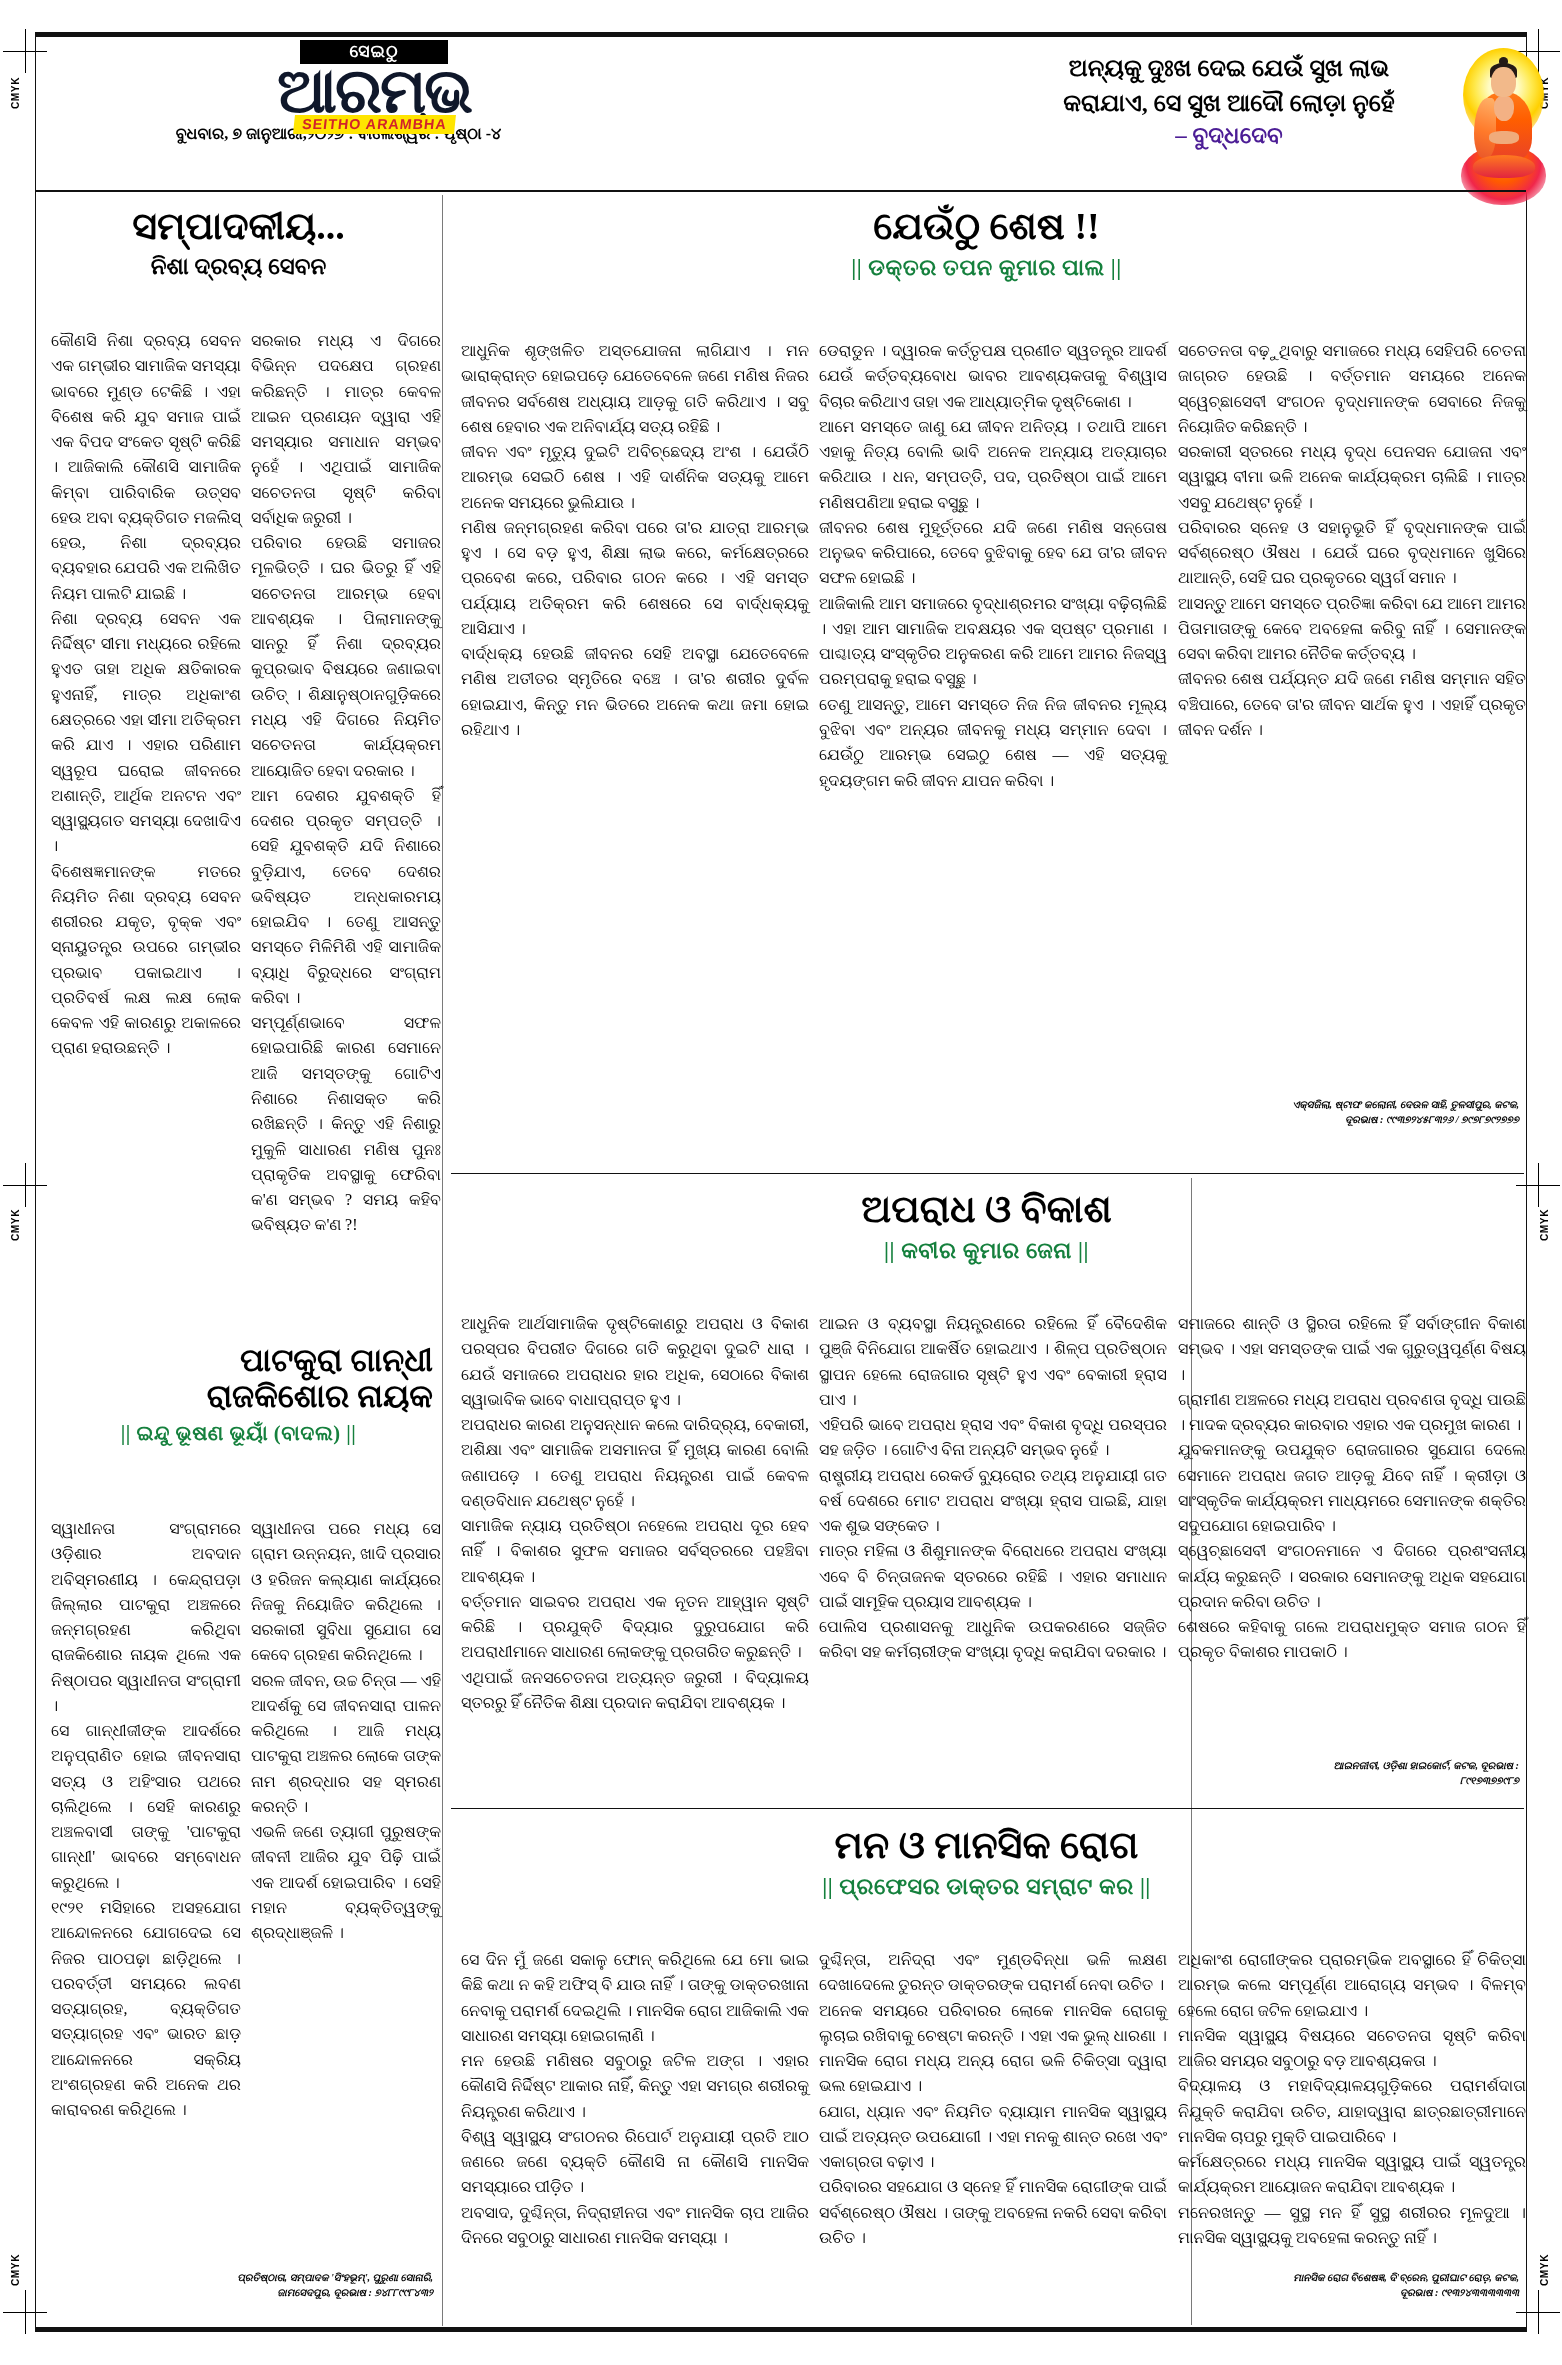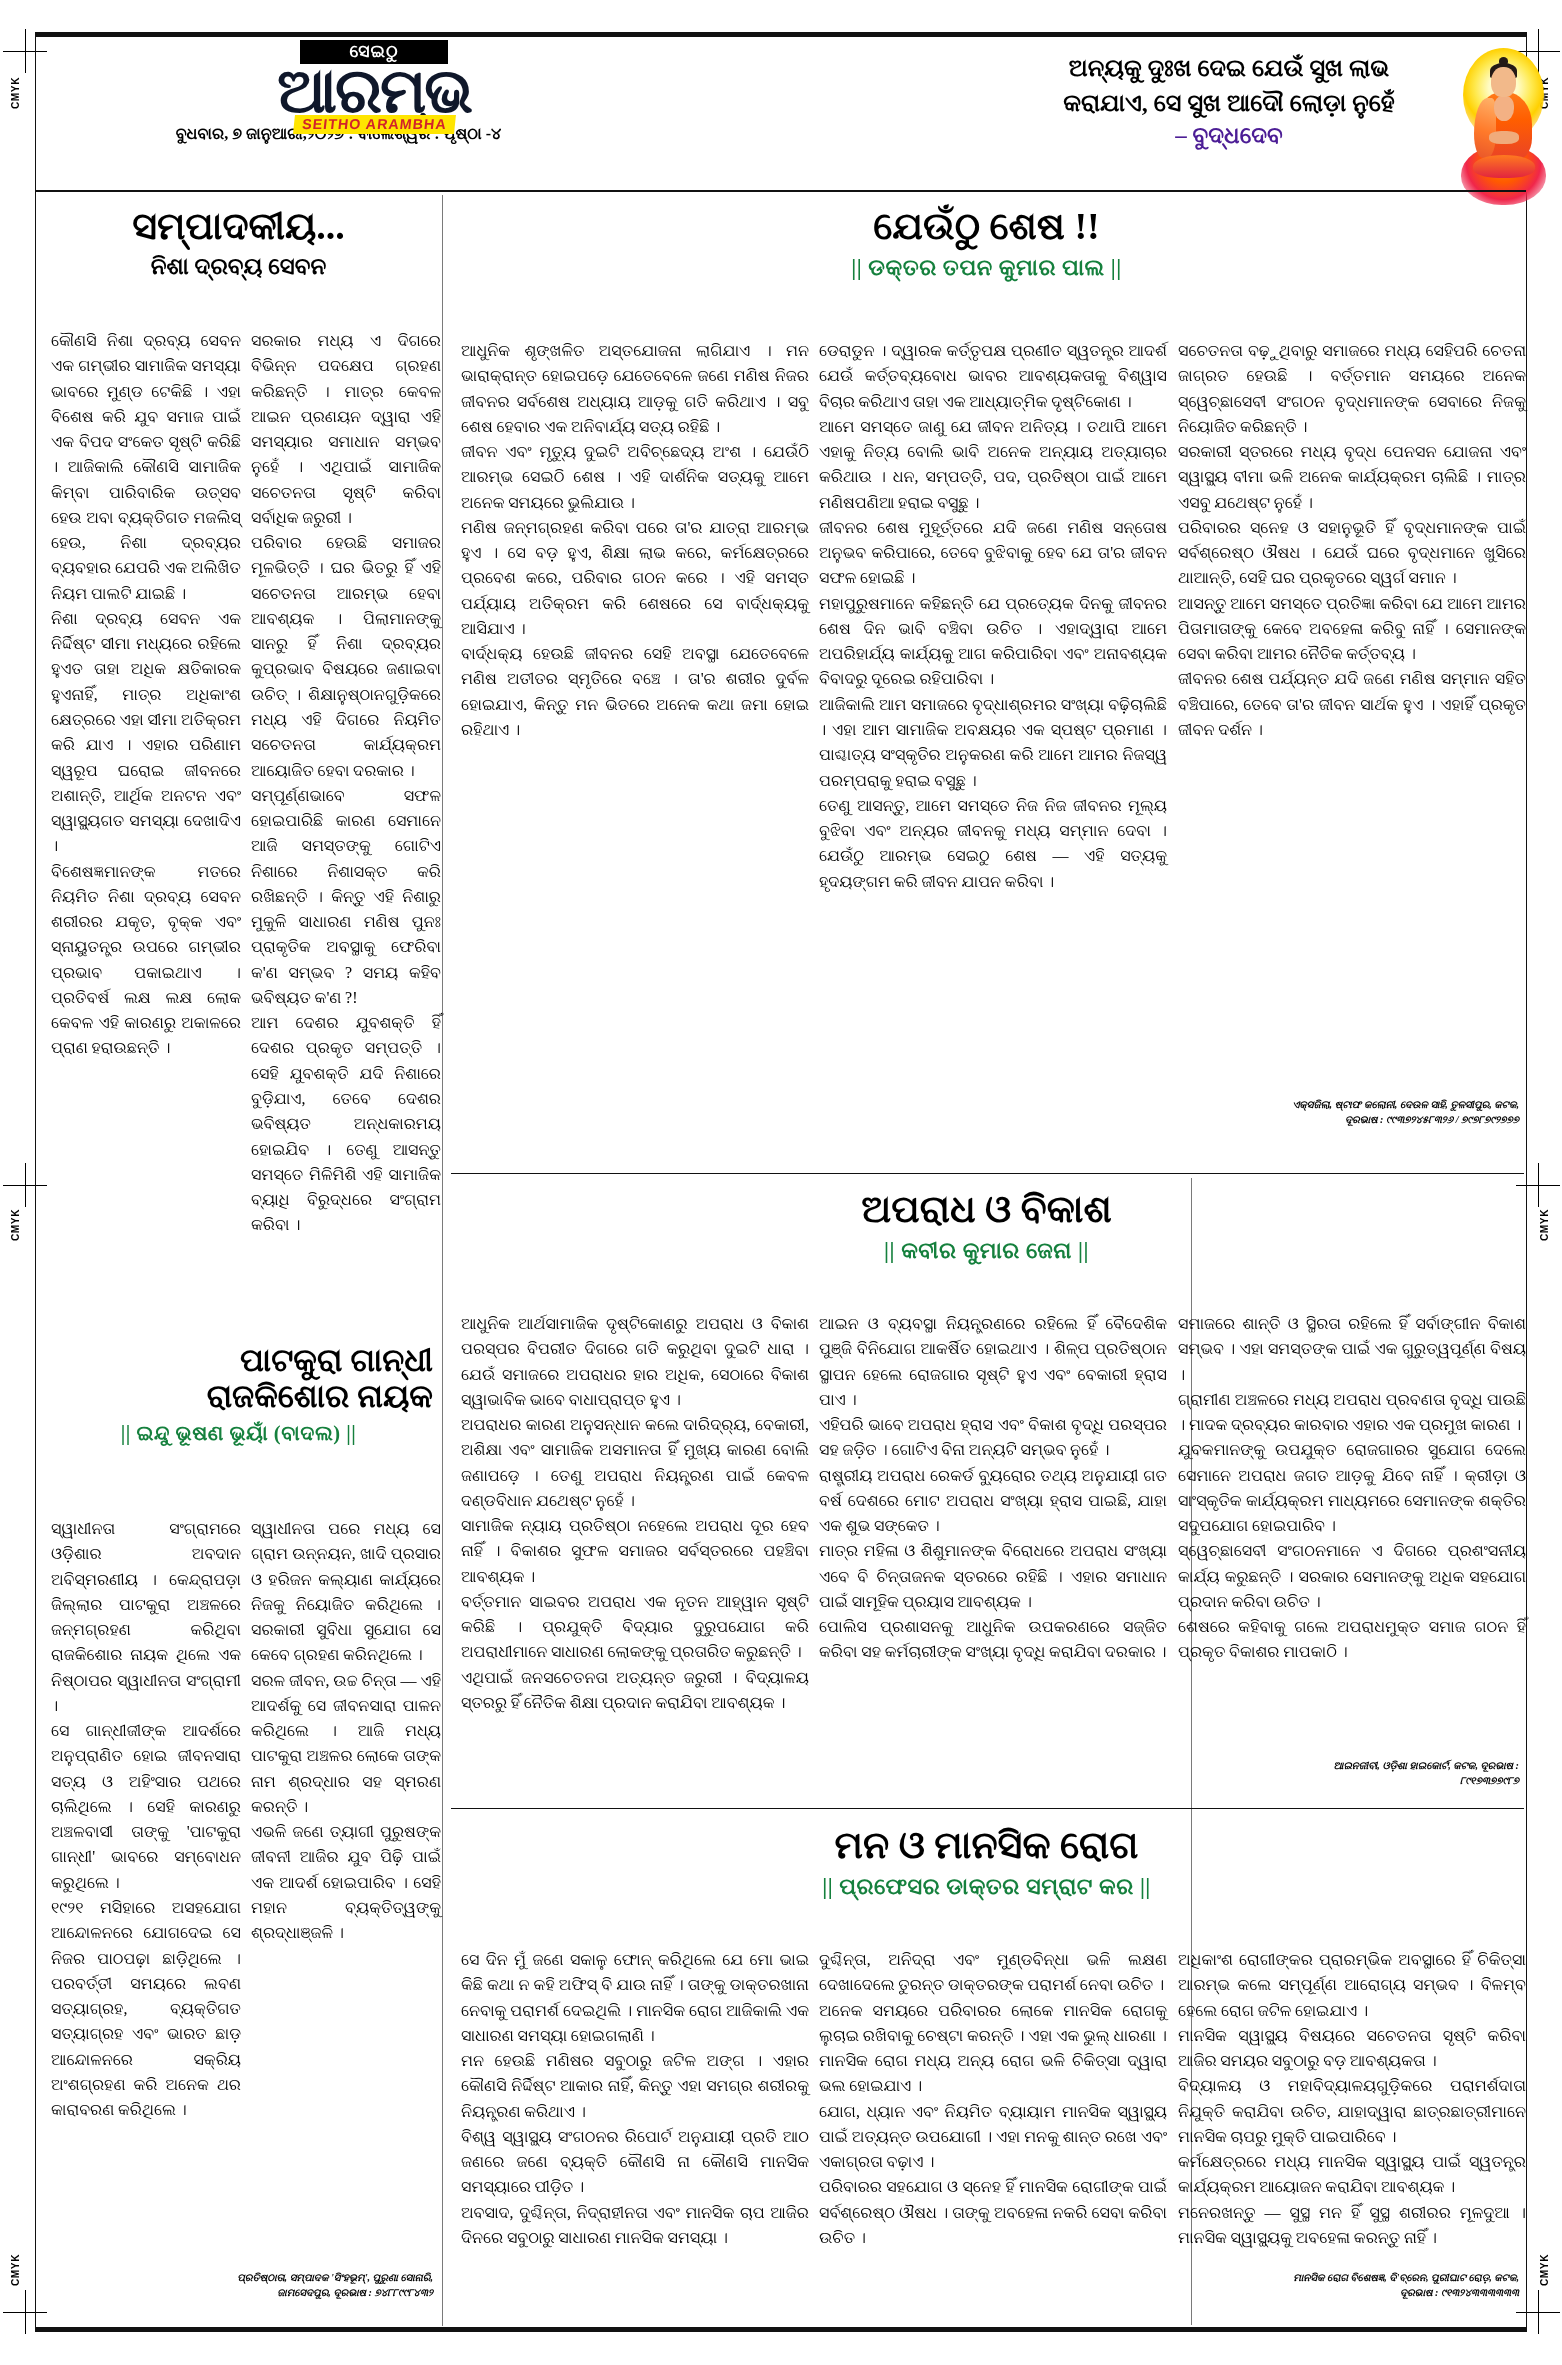--- a/index.html
+++ b/index.html
@@ -380,22 +380,22 @@
   </div>
 
   <div class="body-col" style="left:44px; top:328px; width:190px; height:881px;">
     <p>କୌଣସି ନିଶା ଦ୍ରବ୍ୟ ସେବନ ଏକ ଗମ୍ଭୀର ସାମାଜିକ ସମସ୍ୟା ଭାବରେ ମୁଣ୍ଡ ଟେକିଛି । ଏହା ବିଶେଷ କରି ଯୁବ ସମାଜ ପାଇଁ ଏକ ବିପଦ ସଂକେତ ସୃଷ୍ଟି କରିଛି । ଆଜିକାଲି କୌଣସି ସାମାଜିକ କିମ୍ବା ପାରିବାରିକ ଉତ୍ସବ ହେଉ ଅବା ବ୍ୟକ୍ତିଗତ ମଜଲିସ୍ ହେଉ, ନିଶା ଦ୍ରବ୍ୟର ବ୍ୟବହାର ଯେପରି ଏକ ଅଲିଖିତ ନିୟମ ପାଲଟି ଯାଇଛି ।</p>
     <p>ନିଶା ଦ୍ରବ୍ୟ ସେବନ ଏକ ନିର୍ଦ୍ଦିଷ୍ଟ ସୀମା ମଧ୍ୟରେ ରହିଲେ ହୁଏତ ତାହା ଅଧିକ କ୍ଷତିକାରକ ହୁଏନାହିଁ, ମାତ୍ର ଅଧିକାଂଶ କ୍ଷେତ୍ରରେ ଏହା ସୀମା ଅତିକ୍ରମ କରି ଯାଏ । ଏହାର ପରିଣାମ ସ୍ୱରୂପ ଘରୋଇ ଜୀବନରେ ଅଶାନ୍ତି, ଆର୍ଥିକ ଅନଟନ ଏବଂ ସ୍ୱାସ୍ଥ୍ୟଗତ ସମସ୍ୟା ଦେଖାଦିଏ ।</p>
     <p>ବିଶେଷଜ୍ଞମାନଙ୍କ ମତରେ ନିୟମିତ ନିଶା ଦ୍ରବ୍ୟ ସେବନ ଶରୀରର ଯକୃତ, ବୃକ୍କ ଏବଂ ସ୍ନାୟୁତନ୍ତ୍ର ଉପରେ ଗମ୍ଭୀର ପ୍ରଭାବ ପକାଇଥାଏ । ପ୍ରତିବର୍ଷ ଲକ୍ଷ ଲକ୍ଷ ଲୋକ କେବଳ ଏହି କାରଣରୁ ଅକାଳରେ ପ୍ରାଣ ହରାଉଛନ୍ତି ।</p>
   </div>
   <div class="body-col" style="left:244px; top:328px; width:190px; height:881px;">
     <p>ସରକାର ମଧ୍ୟ ଏ ଦିଗରେ ବିଭିନ୍ନ ପଦକ୍ଷେପ ଗ୍ରହଣ କରିଛନ୍ତି । ମାତ୍ର କେବଳ ଆଇନ ପ୍ରଣୟନ ଦ୍ୱାରା ଏହି ସମସ୍ୟାର ସମାଧାନ ସମ୍ଭବ ନୁହେଁ । ଏଥିପାଇଁ ସାମାଜିକ ସଚେତନତା ସୃଷ୍ଟି କରିବା ସର୍ବାଧିକ ଜରୁରୀ ।</p>
     <p>ପରିବାର ହେଉଛି ସମାଜର ମୂଳଭିତ୍ତି । ଘର ଭିତରୁ ହିଁ ଏହି ସଚେତନତା ଆରମ୍ଭ ହେବା ଆବଶ୍ୟକ । ପିଲାମାନଙ୍କୁ ସାନରୁ ହିଁ ନିଶା ଦ୍ରବ୍ୟର କୁପ୍ରଭାବ ବିଷୟରେ ଜଣାଇବା ଉଚିତ୍ । ଶିକ୍ଷାନୁଷ୍ଠାନଗୁଡ଼ିକରେ ମଧ୍ୟ ଏହି ଦିଗରେ ନିୟମିତ ସଚେତନତା କାର୍ଯ୍ୟକ୍ରମ ଆୟୋଜିତ ହେବା ଦରକାର ।</p>
+    <p>ଆମ ଦେଶର ଯୁବଶକ୍ତି ହିଁ ଦେଶର ପ୍ରକୃତ ସମ୍ପତ୍ତି । ସେହି ଯୁବଶକ୍ତି ଯଦି ନିଶାରେ ବୁଡ଼ିଯାଏ, ତେବେ ଦେଶର ଭବିଷ୍ୟତ ଅନ୍ଧକାରମୟ ହୋଇଯିବ । ତେଣୁ ଆସନ୍ତୁ ସମସ୍ତେ ମିଳିମିଶି ଏହି ସାମାଜିକ ବ୍ୟାଧି ବିରୁଦ୍ଧରେ ସଂଗ୍ରାମ କରିବା ।</p>
     <p>ସମ୍ପୂର୍ଣ୍ଣଭାବେ ସଫଳ ହୋଇପାରିଛି କାରଣ ସେମାନେ ଆଜି ସମସ୍ତଙ୍କୁ ଗୋଟିଏ ନିଶାରେ ନିଶାସକ୍ତ କରି ରଖିଛନ୍ତି । କିନ୍ତୁ ଏହି ନିଶାରୁ ମୁକୁଳି ସାଧାରଣ ମଣିଷ ପୁନଃ ପ୍ରାକୃତିକ ଅବସ୍ଥାକୁ ଫେରିବା କ'ଣ ସମ୍ଭବ ? ସମୟ କହିବ ଭବିଷ୍ୟତ କ'ଣ ?!</p>
-    <p>ଆମ ଦେଶର ଯୁବଶକ୍ତି ହିଁ ଦେଶର ପ୍ରକୃତ ସମ୍ପତ୍ତି । ସେହି ଯୁବଶକ୍ତି ଯଦି ନିଶାରେ ବୁଡ଼ିଯାଏ, ତେବେ ଦେଶର ଭବିଷ୍ୟତ ଅନ୍ଧକାରମୟ ହୋଇଯିବ । ତେଣୁ ଆସନ୍ତୁ ସମସ୍ତେ ମିଳିମିଶି ଏହି ସାମାଜିକ ବ୍ୟାଧି ବିରୁଦ୍ଧରେ ସଂଗ୍ରାମ କରିବା ।</p>
   </div>
 
   <div style="position:absolute; left:44px; top:1342px; width:389px;">
     <div class="hl-lg">ପାଟକୁରା ଗାନ୍ଧୀ</div>
     <div class="hl-lg">ରାଜକିଶୋର ନାୟକ</div>
     <div class="byline">|| ଇନ୍ଦୁ ଭୂଷଣ ଭୂୟାଁ (ବାଦଲ) ||</div>
   </div>
 
   <div class="body-col" style="left:44px; top:1516px; width:190px; height:743px;">
     <p>ସ୍ୱାଧୀନତା ସଂଗ୍ରାମରେ ଓଡ଼ିଶାର ଅବଦାନ ଅବିସ୍ମରଣୀୟ । କେନ୍ଦ୍ରାପଡ଼ା ଜିଲ୍ଲାର ପାଟକୁରା ଅଞ୍ଚଳରେ ଜନ୍ମଗ୍ରହଣ କରିଥିବା ରାଜକିଶୋର ନାୟକ ଥିଲେ ଏକ ନିଷ୍ଠାପର ସ୍ୱାଧୀନତା ସଂଗ୍ରାମୀ ।</p>
@@ -421,21 +421,20 @@
   <div class="body-col" style="left:454px; top:338px; width:348px; height:814px;">
     <p>ଆଧୁନିକ ଶୃଙ୍ଖଳିତ ଅସ୍ତଯୋଜନା ଲାଗିଯାଏ । ମନ ଭାରାକ୍ରାନ୍ତ ହୋଇପଡ଼େ ଯେତେବେଳେ ଜଣେ ମଣିଷ ନିଜର ଜୀବନର ସର୍ବଶେଷ ଅଧ୍ୟାୟ ଆଡ଼କୁ ଗତି କରିଥାଏ । ସବୁ ଶେଷ ହେବାର ଏକ ଅନିବାର୍ଯ୍ୟ ସତ୍ୟ ରହିଛି ।</p>
     <p>ଜୀବନ ଏବଂ ମୃତ୍ୟୁ ଦୁଇଟି ଅବିଚ୍ଛେଦ୍ୟ ଅଂଶ । ଯେଉଁଠି ଆରମ୍ଭ ସେଇଠି ଶେଷ । ଏହି ଦାର୍ଶନିକ ସତ୍ୟକୁ ଆମେ ଅନେକ ସମୟରେ ଭୁଲିଯାଉ ।</p>
     <p>ମଣିଷ ଜନ୍ମଗ୍ରହଣ କରିବା ପରେ ତା'ର ଯାତ୍ରା ଆରମ୍ଭ ହୁଏ । ସେ ବଡ଼ ହୁଏ, ଶିକ୍ଷା ଲାଭ କରେ, କର୍ମକ୍ଷେତ୍ରରେ ପ୍ରବେଶ କରେ, ପରିବାର ଗଠନ କରେ । ଏହି ସମସ୍ତ ପର୍ଯ୍ୟାୟ ଅତିକ୍ରମ କରି ଶେଷରେ ସେ ବାର୍ଦ୍ଧକ୍ୟକୁ ଆସିଯାଏ ।</p>
     <p>ବାର୍ଦ୍ଧକ୍ୟ ହେଉଛି ଜୀବନର ସେହି ଅବସ୍ଥା ଯେତେବେଳେ ମଣିଷ ଅତୀତର ସ୍ମୃତିରେ ବଞ୍ଚେ । ତା'ର ଶରୀର ଦୁର୍ବଳ ହୋଇଯାଏ, କିନ୍ତୁ ମନ ଭିତରେ ଅନେକ କଥା ଜମା ହୋଇ ରହିଥାଏ ।</p>
   </div>
   <div class="body-col" style="left:812px; top:338px; width:348px; height:814px;">
     <p>ଡେରାଡୁନ । ଦ୍ୱାରକ କର୍ତ୍ତୃପକ୍ଷ ପ୍ରଣୀତ ସ୍ୱତନ୍ତ୍ର ଆଦର୍ଶ ଯେଉଁ କର୍ତ୍ତବ୍ୟବୋଧ ଭାବର ଆବଶ୍ୟକତାକୁ ବିଶ୍ୱାସ ବିଚାର କରିଥାଏ ତାହା ଏକ ଆଧ୍ୟାତ୍ମିକ ଦୃଷ୍ଟିକୋଣ ।</p>
     <p>ଆମେ ସମସ୍ତେ ଜାଣୁ ଯେ ଜୀବନ ଅନିତ୍ୟ । ତଥାପି ଆମେ ଏହାକୁ ନିତ୍ୟ ବୋଲି ଭାବି ଅନେକ ଅନ୍ୟାୟ ଅତ୍ୟାଚାର କରିଥାଉ । ଧନ, ସମ୍ପତ୍ତି, ପଦ, ପ୍ରତିଷ୍ଠା ପାଇଁ ଆମେ ମଣିଷପଣିଆ ହରାଇ ବସୁଛୁ ।</p>
     <p>ଜୀବନର ଶେଷ ମୁହୂର୍ତ୍ତରେ ଯଦି ଜଣେ ମଣିଷ ସନ୍ତୋଷ ଅନୁଭବ କରିପାରେ, ତେବେ ବୁଝିବାକୁ ହେବ ଯେ ତା'ର ଜୀବନ ସଫଳ ହୋଇଛି ।</p>
-    <p>ମହାପୁରୁଷମାନେ କହିଛନ୍ତି ଯେ ପ୍ରତ୍ୟେକ ଦିନକୁ ଜୀବନର ଶେଷ ଦିନ ଭାବି ବଞ୍ଚିବା ଉଚିତ । ଏହାଦ୍ୱାରା ଆମେ ଅପରିହାର୍ଯ୍ୟ କାର୍ଯ୍ୟକୁ ଆଗ କରିପାରିବା ଏବଂ ଅନାବଶ୍ୟକ ବିବାଦରୁ ଦୂରେଇ ରହିପାରିବା ।</p>
     <p>ଆଜିକାଲି ଆମ ସମାଜରେ ବୃଦ୍ଧାଶ୍ରମର ସଂଖ୍ୟା ବଢ଼ିଚାଲିଛି । ଏହା ଆମ ସାମାଜିକ ଅବକ୍ଷୟର ଏକ ସ୍ପଷ୍ଟ ପ୍ରମାଣ । ପାଶ୍ଚାତ୍ୟ ସଂସ୍କୃତିର ଅନୁକରଣ କରି ଆମେ ଆମର ନିଜସ୍ୱ ପରମ୍ପରାକୁ ହରାଇ ବସୁଛୁ ।</p>
     <p>ତେଣୁ ଆସନ୍ତୁ, ଆମେ ସମସ୍ତେ ନିଜ ନିଜ ଜୀବନର ମୂଲ୍ୟ ବୁଝିବା ଏବଂ ଅନ୍ୟର ଜୀବନକୁ ମଧ୍ୟ ସମ୍ମାନ ଦେବା । ଯେଉଁଠୁ ଆରମ୍ଭ ସେଇଠୁ ଶେଷ — ଏହି ସତ୍ୟକୁ ହୃଦୟଙ୍ଗମ କରି ଜୀବନ ଯାପନ କରିବା ।</p>
   </div>
   <div class="body-col" style="left:1171px; top:338px; width:348px; height:738px;">
     <p>ସଚେତନତା ବଢ଼ୁଥିବାରୁ ସମାଜରେ ମଧ୍ୟ ସେହିପରି ଚେତନା ଜାଗ୍ରତ ହେଉଛି । ବର୍ତ୍ତମାନ ସମୟରେ ଅନେକ ସ୍ୱେଚ୍ଛାସେବୀ ସଂଗଠନ ବୃଦ୍ଧମାନଙ୍କ ସେବାରେ ନିଜକୁ ନିୟୋଜିତ କରିଛନ୍ତି ।</p>
     <p>ସରକାରୀ ସ୍ତରରେ ମଧ୍ୟ ବୃଦ୍ଧ ପେନସନ ଯୋଜନା ଏବଂ ସ୍ୱାସ୍ଥ୍ୟ ବୀମା ଭଳି ଅନେକ କାର୍ଯ୍ୟକ୍ରମ ଚାଲିଛି । ମାତ୍ର ଏସବୁ ଯଥେଷ୍ଟ ନୁହେଁ ।</p>
     <p>ପରିବାରର ସ୍ନେହ ଓ ସହାନୁଭୂତି ହିଁ ବୃଦ୍ଧମାନଙ୍କ ପାଇଁ ସର୍ବଶ୍ରେଷ୍ଠ ଔଷଧ । ଯେଉଁ ଘରେ ବୃଦ୍ଧମାନେ ଖୁସିରେ ଥାଆନ୍ତି, ସେହି ଘର ପ୍ରକୃତରେ ସ୍ୱର୍ଗ ସମାନ ।</p>
     <p>ଆସନ୍ତୁ ଆମେ ସମସ୍ତେ ପ୍ରତିଜ୍ଞା କରିବା ଯେ ଆମେ ଆମର ପିତାମାତାଙ୍କୁ କେବେ ଅବହେଳା କରିବୁ ନାହିଁ । ସେମାନଙ୍କ ସେବା କରିବା ଆମର ନୈତିକ କର୍ତ୍ତବ୍ୟ ।</p>
     <p>ଜୀବନର ଶେଷ ପର୍ଯ୍ୟନ୍ତ ଯଦି ଜଣେ ମଣିଷ ସମ୍ମାନ ସହିତ ବଞ୍ଚିପାରେ, ତେବେ ତା'ର ଜୀବନ ସାର୍ଥକ ହୁଏ । ଏହାହିଁ ପ୍ରକୃତ ଜୀବନ ଦର୍ଶନ ।</p>
   </div>

